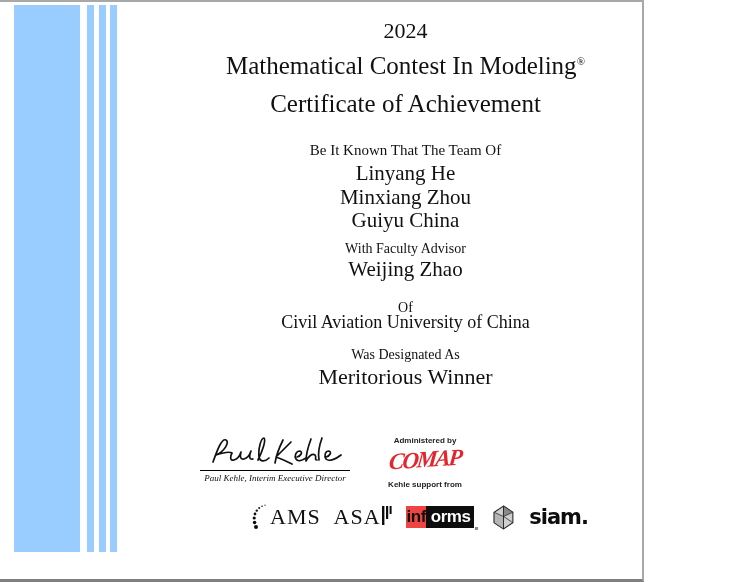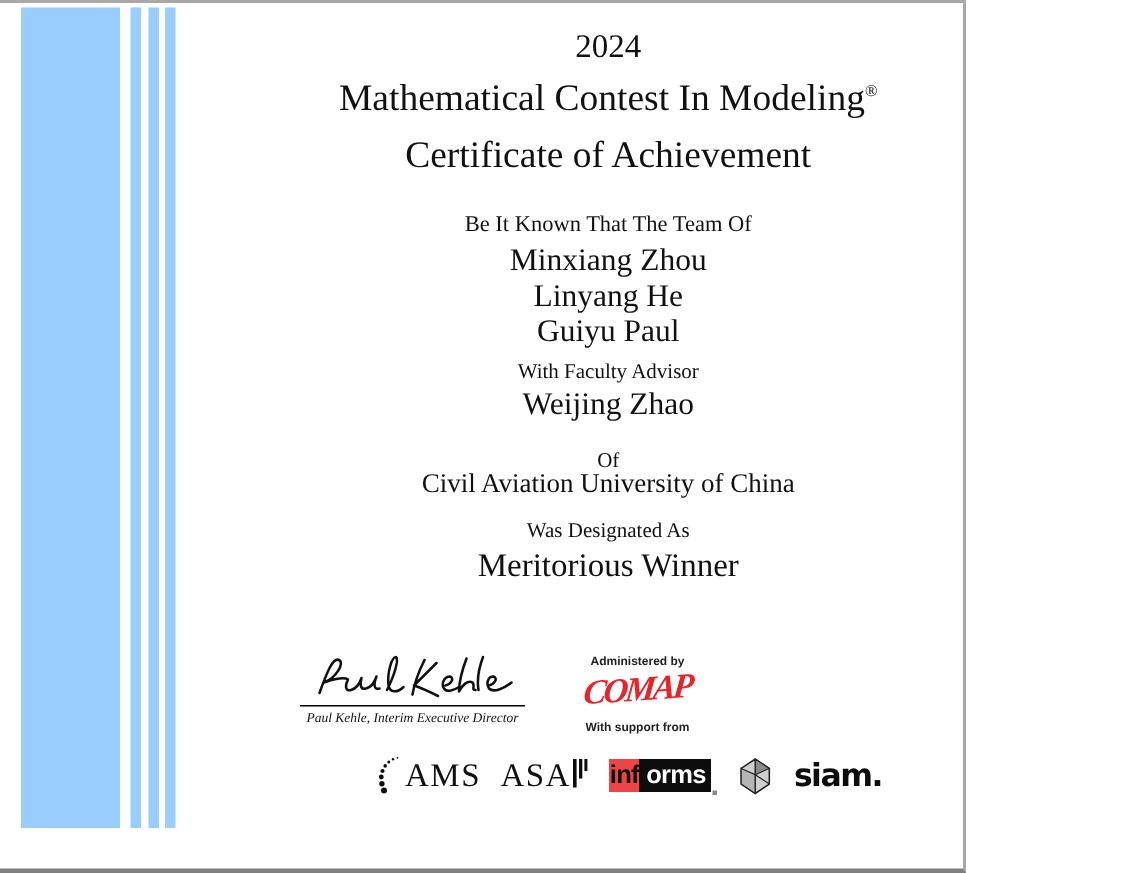--- a/index.html
+++ b/index.html
@@ -89,23 +89,23 @@
   <div class="stripe stripe-3"></div>
 
   <div class="content">
     <div class="abs year">2024</div>
     <div class="abs title"><span>Mathematical Contest In Modeling</span><sup>®</sup></div>
     <div class="abs subtitle">Certificate of Achievement</div>
 
     <div class="abs small-label team-intro">Be It Known That The Team Of</div>
 
     <div class="abs team-names">
+      <div>Linyang He</div>
       <div>Minxiang Zhou</div>
-      <div>Linyang He</div>
-      <div>Guiyu Paul</div>
+      <div>Guiyu China</div>
     </div>
 
     <div class="abs small-label advisor-label">With Faculty Advisor</div>
     <div class="abs advisor-name">Weijing Zhao</div>
 
     <div class="abs small-label of-label">Of</div>
     <div class="abs institution">Civil Aviation University of China</div>
 
     <div class="abs small-label designation-label">Was Designated As</div>
     <div class="abs designation">Meritorious Winner</div>
@@ -116,21 +116,21 @@
       <path d="M8 30 C13 16 17 6 21 8 C25 10 19 20 11 23 C17 21 24 19 27 21 C25 25 25 29 29 28 C33 27 35 23 36 20 C35 24 35 28 39 27 C43 26 45 22 46 19 C44 24 44 28 48 27 M53 28 C58 18 61 8 59 6 C56 6 53 17 54 25 C55 30 60 30 64 26"></path>
       <path d="M78 8 C74 16 71 25 70 31 M86 10 C80 16 75 21 71 25 C77 27 83 30 87 32 M92 25 C96 24 98 20 95 19 C91 19 89 24 91 27 C93 30 98 28 101 26 M106 7 C103 15 101 23 101 29 C103 25 107 21 110 23 C112 25 109 28 112 28 M117 6 C114 14 113 22 114 28 M121 25 C125 24 127 20 124 19 C120 19 119 24 121 27 C124 30 131 27 136 23"></path>
     </svg>
     <div class="sig-line"></div>
     <div class="sig-caption">Paul Kehle, Interim Executive Director</div>
   </div>
 
   <div class="admin-block">
     <div class="admin-label">Administered by</div>
     <div class="comap-logo">COMAP</div>
-    <div class="support-label">With support from</div>
+    <div class="support-label">Kehle support from</div>
   </div>
 
 
   <div class="sponsors">
 
     <div class="logo">
       <svg class="ams-dots" width="16" height="26" viewBox="0 0 16 26" fill="#0d0d0d">
         <circle cx="4" cy="23" r="2"></circle>
           <circle cx="2.6" cy="18.5" r="1.8"></circle>
           <circle cx="2.2" cy="14" r="1.6"></circle>

